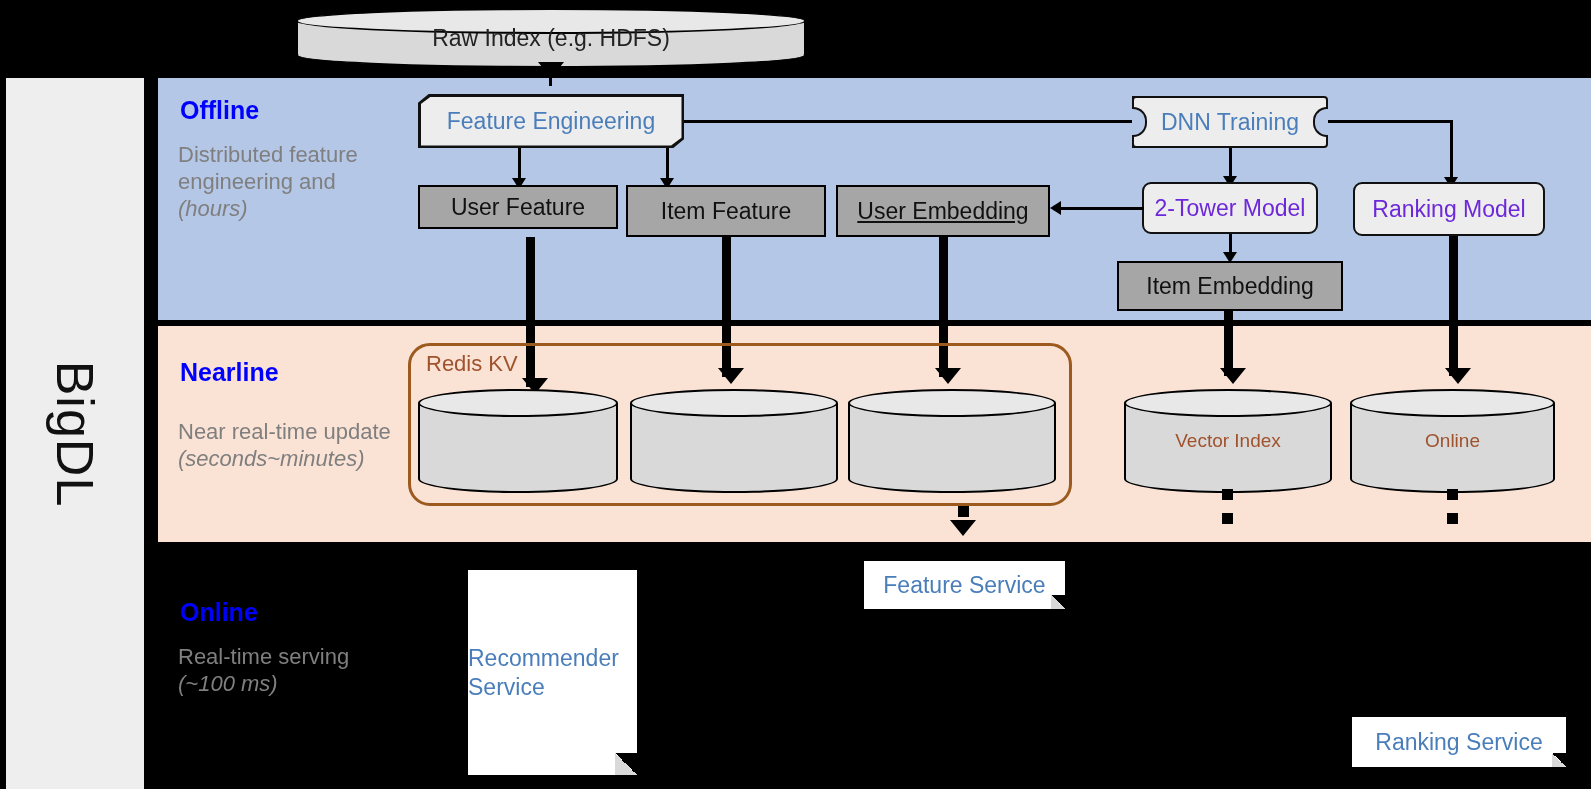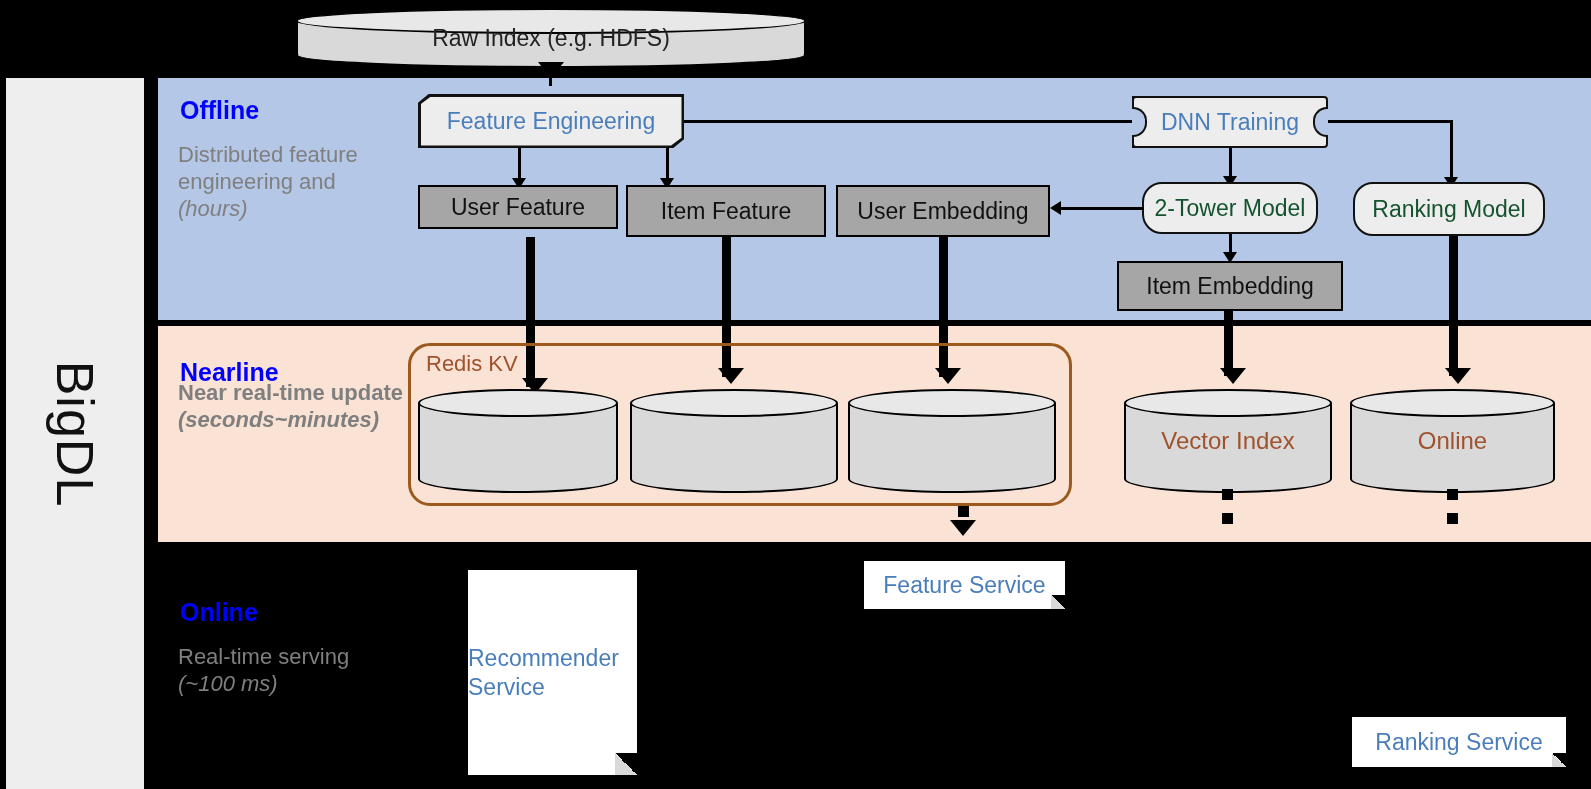--- a/index.html
+++ b/index.html
@@ -37,33 +37,33 @@
   .bracketwrap:before{content:"";position:absolute;inset:0;background:#111;
      clip-path:polygon(0 0,8% 0,5% 14%,5% 86%,8% 100%,0 100%,0 0);}
   .bracketbox{position:absolute;inset:0;background:#ededed;border:2.5px solid #111;
      border-radius:4px;display:flex;align-items:center;justify-content:center;
      color:#4a7ebb;font-size:23px;}
   .notchL,.notchR{position:absolute;width:13px;height:26px;background:#b4c7e7;
      border:2.5px solid #111;top:50%;transform:translateY(-50%);}
   .notchL{left:-2px;border-left:none;border-radius:0 14px 14px 0;}
   .notchR{right:-2px;border-right:none;border-radius:14px 0 0 14px;}
 
-  .roundnode{background:#ededed;border:2.5px solid #111;border-radius:20px;
-     color:#14532d;font-size:23px;}
+  .roundnode{background:#ededed;border:2.5px solid #111;border-radius:9px;
+     color:#6d28d9;font-size:23px;}
 
   
   .cyl{position:absolute;}
   .cyl .body{position:absolute;left:0;right:0;top:14px;bottom:14px;
      background:#d9d9d9;border-left:2.5px solid #000;border-right:2.5px solid #000;}
   .cyl .top{position:absolute;left:0;right:0;top:0;height:28px;
      background:#e8e8e8;border:2.5px solid #000;border-radius:50%;box-sizing:border-box;}
   .cyl .bot{position:absolute;left:0;right:0;bottom:0;height:28px;
      background:#d9d9d9;border:2.5px solid #000;border-radius:50%;box-sizing:border-box;}
   .cyl .lbl{position:absolute;left:0;right:0;top:50%;transform:translateY(-50%);
-     text-align:center;color:#a0522d;font-size:24px;z-index:3;}
+     text-align:center;color:#a0522d;font-size:19px;z-index:3;}
 
   #rawdata{position:absolute;left:296px;top:8px;width:510px;height:60px;}
   #rawdata .top{height:26px;}
   #rawdata .bot{height:26px;}
   #rawdata .lbl{color:#222;font-size:23px;}
 
   
   #redis-kv{position:absolute;left:408px;top:343px;width:664px;height:163px;
      border:3px solid #9c5a1e;border-radius:22px;box-sizing:border-box;}
   #redis-kv-label{position:absolute;left:426px;top:351px;color:#a0522d;font-size:22px;}
@@ -102,21 +102,21 @@
   <div class="band" id="band-online"></div>
 
   <div id="sidebar">
     <div id="sidebar-label">BigDL</div>
   </div>
 
   <div class="band-title" style="left:180px;top:96px;">Offline</div>
   <div class="band-sub" style="left:178px;top:142px;"><span>Distributed feature engineering and </span><i>(hours)</i></div>
 
   <div class="band-title" style="left:180px;top:358px;">Nearline</div>
-  <div class="band-sub" style="left:178px;top:380px;font-weight:bold;"><span>Near real-time update </span><i>(seconds~minutes)</i></div>
+  <div class="band-sub" style="left:178px;top:419px;"><span>Near real-time update </span><i>(seconds~minutes)</i></div>
 
   <div class="band-title" style="left:180px;top:598px;">Online</div>
   <div class="band-sub" style="left:178px;top:644px;"><span>Real-time serving </span><i>(~100 ms)</i></div>
 
   <div class="cyl" id="rawdata">
     <div class="bot"></div>
     <div class="body"></div>
     <div class="top"></div>
     <div class="lbl">Raw Index (e.g. HDFS)</div>
   </div>
@@ -151,21 +151,21 @@
   <div class="ln hthin" style="left:1328px;top:120px;width:124px;"></div>
   <div class="ln vthin" style="left:1450px;top:120px;height:62px;"></div>
   <div class="arrow-d" style="left:1444px;top:177px;"></div>
 
   <div class="node grayrect" style="left:418px;top:185px;width:200px;height:44px;">
     <span>User Feature</span>
   </div>
   <div class="node grayrect" style="left:626px;top:185px;width:200px;height:52px;">
     <span>Item Feature</span>
   </div>
-  <div class="node grayrect" style="left:836px;top:185px;width:214px;height:52px;">
+  <div class="node grayrect" style="left:836px;top:185px;width:214px;height:52px;text-decoration:underline;">
     <span>User Embedding</span>
   </div>
   <div class="node grayrect" style="left:1117px;top:261px;width:226px;height:50px;">
     <span>Item Embedding</span>
   </div>
 
   <div class="node roundnode" style="left:1142px;top:182px;width:176px;height:52px;">
     <span>2-Tower Model</span>
   </div>
   <div class="node roundnode" style="left:1353px;top:182px;width:192px;height:54px;">

